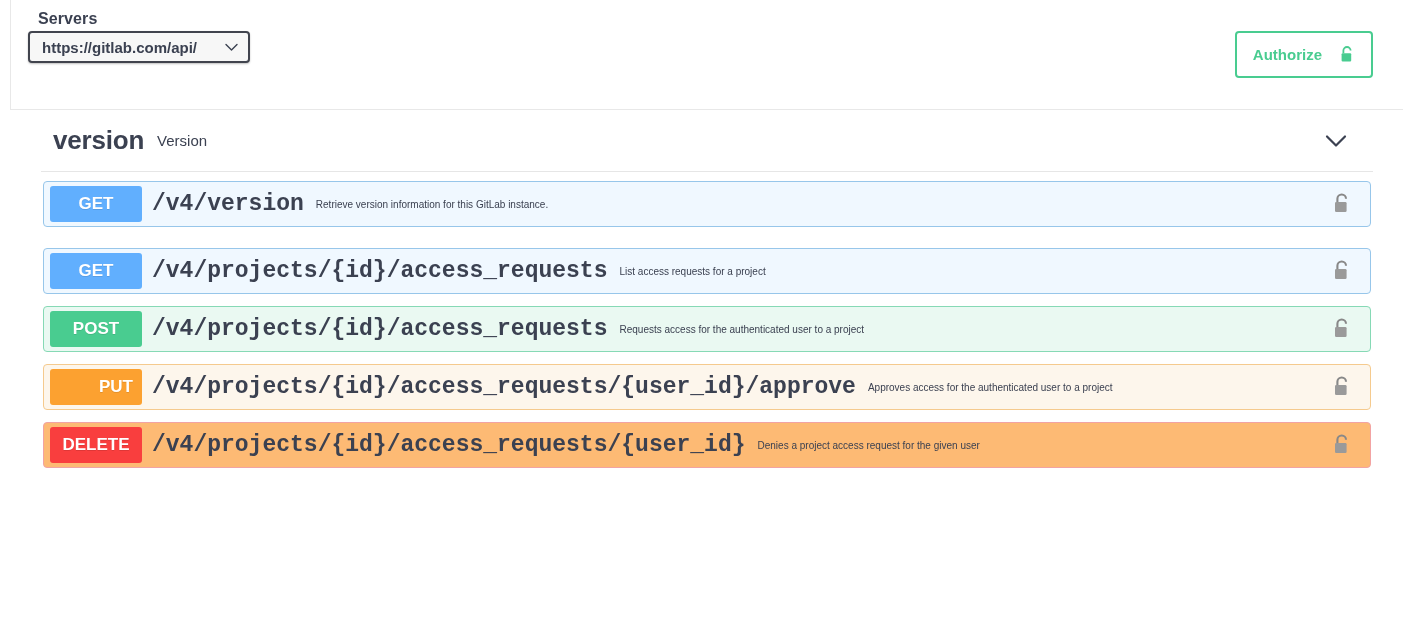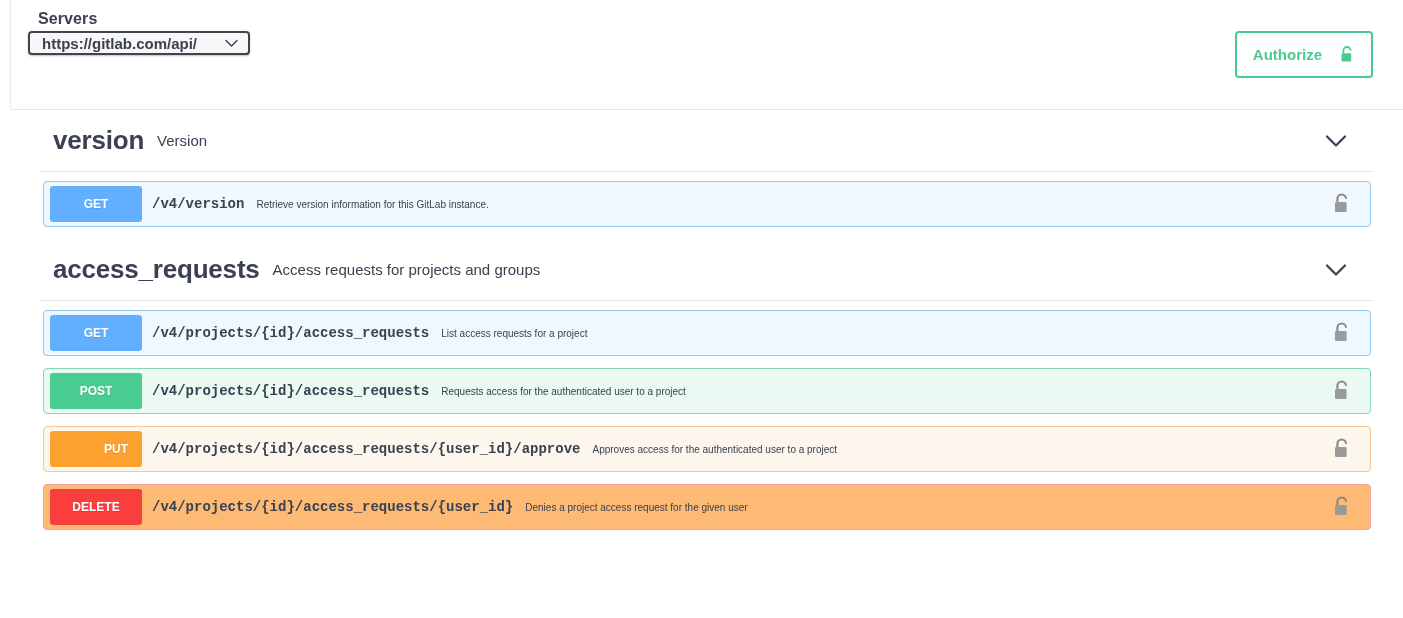--- a/index.html
+++ b/index.html
@@ -36,21 +36,21 @@
     color: #3b4151;
     letter-spacing: .1px;
     margin: 0 0 3px 10px;
     display: block;
   }
   .servers-select {
     display: inline-flex;
     align-items: center;
     gap: 6px;
     min-width: 222px;
-    height: 24px;
+    height: 32px;
     padding: 0 10px 0 12px;
     background: #f7f7f7;
     border: 2px solid #41444e;
     border-radius: 4px;
     box-shadow: 0 1px 2px rgba(0,0,0,.25);
     cursor: pointer;
   }
   .servers-select .value {
     flex: 1;
     font-size: 15px;
@@ -135,29 +135,29 @@
   .op .method {
     width: 92px;
     min-width: 92px;
     height: 36px;
     margin-left: 6px;
     border-radius: 3px;
     display: flex;
     align-items: center;
     justify-content: center;
     color: #ffffff;
-    font-size: 12px;
+    font-size: 17px;
     font-weight: bold;
     font-family: "Liberation Sans", sans-serif;
     text-shadow: 0 1px 0 rgba(0,0,0,.1);
   }
   .op .path {
     margin-left: 10px;
     font-family: "Liberation Mono", monospace;
-    font-size: 14px;
+    font-size: 23px;
     font-weight: bold;
     color: #3b4151;
     white-space: nowrap;
     text-align: center;
   }
   .op .summary {
     margin-left: 12px;
     font-size: 10px;
     color: #3b4151;
     flex: 1;
@@ -228,27 +228,20 @@
           <span class="summary">Retrieve version information for this GitLab instance.</span>
           <svg class="lock" viewBox="0 0 20 22">
             <path d="M5.4 9 V5.8 a4.3 4.3 0 0 1 8.6 0" fill="none" stroke="#888888" stroke-width="2.1"></path>
             <rect x="3" y="9" width="11.6" height="10" rx="1.3" fill="#9a9a9a"></rect>
           </svg>
         </div>
       </div>
     </div>
 
     <div class="tag-section">
-      <div class="tag-head">
-        <span class="tag-name">access_requests</span>
-        <span class="tag-desc">Access requests for projects and groups</span>
-        <svg class="chev-lg" viewBox="0 0 26 18">
-          <path d="M4 4.5 L13 13.5 L22 4.5" fill="none" stroke="#3b4151" stroke-width="2.2" stroke-linecap="round" stroke-linejoin="round"></path>
-        </svg>
-      </div>
 
       <div class="ops">
 
         <div class="op get">
           <span class="method">GET</span>
           <span class="path">/v4/projects/{id}/access_requests</span>
           <span class="summary">List access requests for a project</span>
           <svg class="lock" viewBox="0 0 20 22">
             <path d="M5.4 9 V5.8 a4.3 4.3 0 0 1 8.6 0" fill="none" stroke="#888888" stroke-width="2.1"></path>
             <rect x="3" y="9" width="11.6" height="10" rx="1.3" fill="#9a9a9a"></rect>

